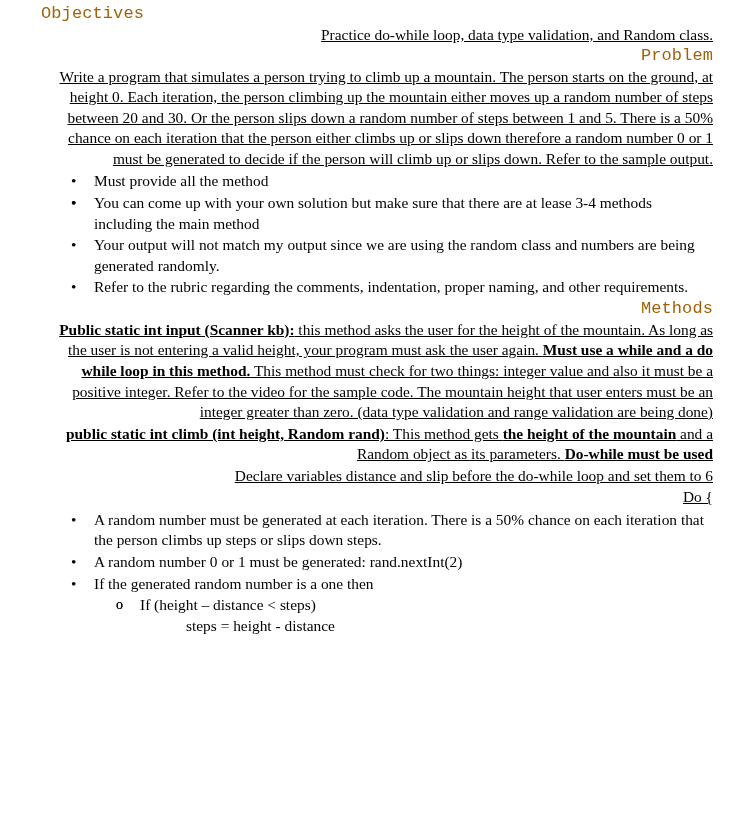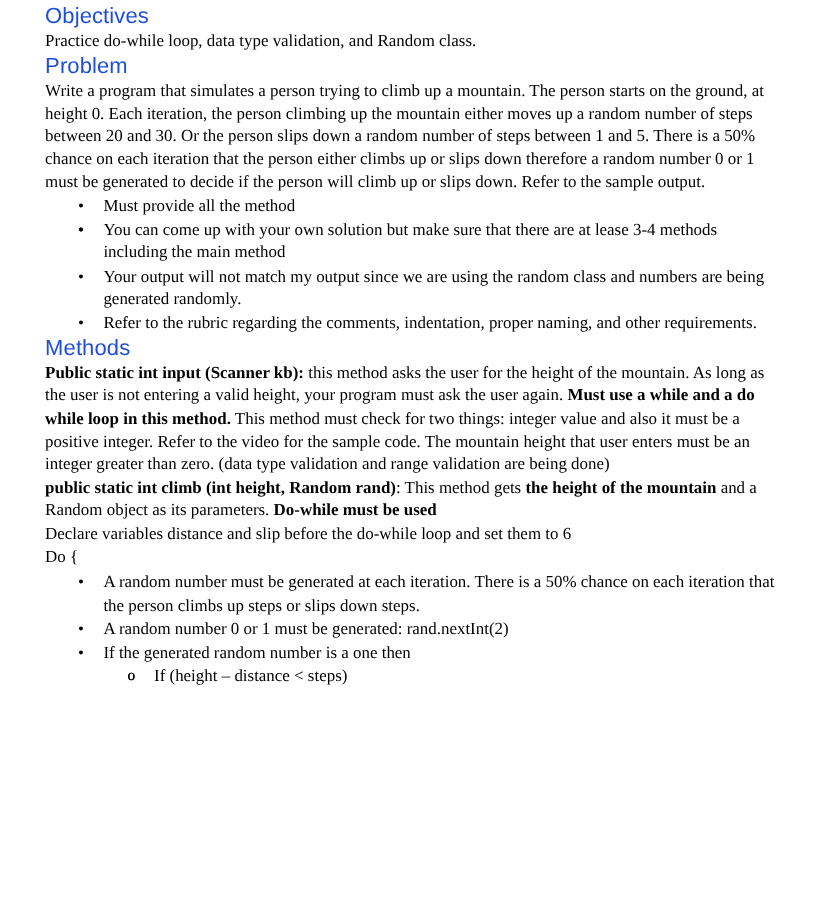--- a/index.html
+++ b/index.html
@@ -20,36 +20,38 @@
     height: 822px;
     padding: 0;
     box-sizing: border-box;
   }
   .content {
     padding-left: 41px;
     padding-right: 28px;
     padding-top: 4px;
   }
   h1.section-heading {
-    font-family: Liberation Sans, sans-serif;
+    font-family: Liberation Mono, monospace;
     font-weight: normal;
-    color: #1d4ed8;
-    font-size: 20px;
+    color: #a16207;
+    font-size: 17px;
     line-height: 1.12;
     margin: 0 0 2px 0;
     letter-spacing: 0.1px;
   }
   .gap-before-heading {
     margin-top: 19px;
+    text-align: right;
   }
   p.body-text {
     font-size: 15.4px;
     line-height: 1.335;
     margin: 0;
-    text-align: left;
+    text-align: right;
+    text-decoration: underline;
   }
   p.spaced {
     margin-top: 1px;
   }
   ul.bullets {
     list-style: none;
     margin: 2px 0 0 0;
     padding: 0;
   }
   ul.bullets > li {
@@ -150,17 +152,18 @@
       </li>
     </ul>
 
     <ul class="subbullets">
       <li>
         <span class="marker">o</span>
       </li>
       <li>
         <span class="marker">o</span>
         <span>If (height – distance  &lt; steps)</span>
+        <span class="subline">steps = height - distance</span>
       </li>
     </ul>
 
   </div>
 </div>
 
 </body></html>

